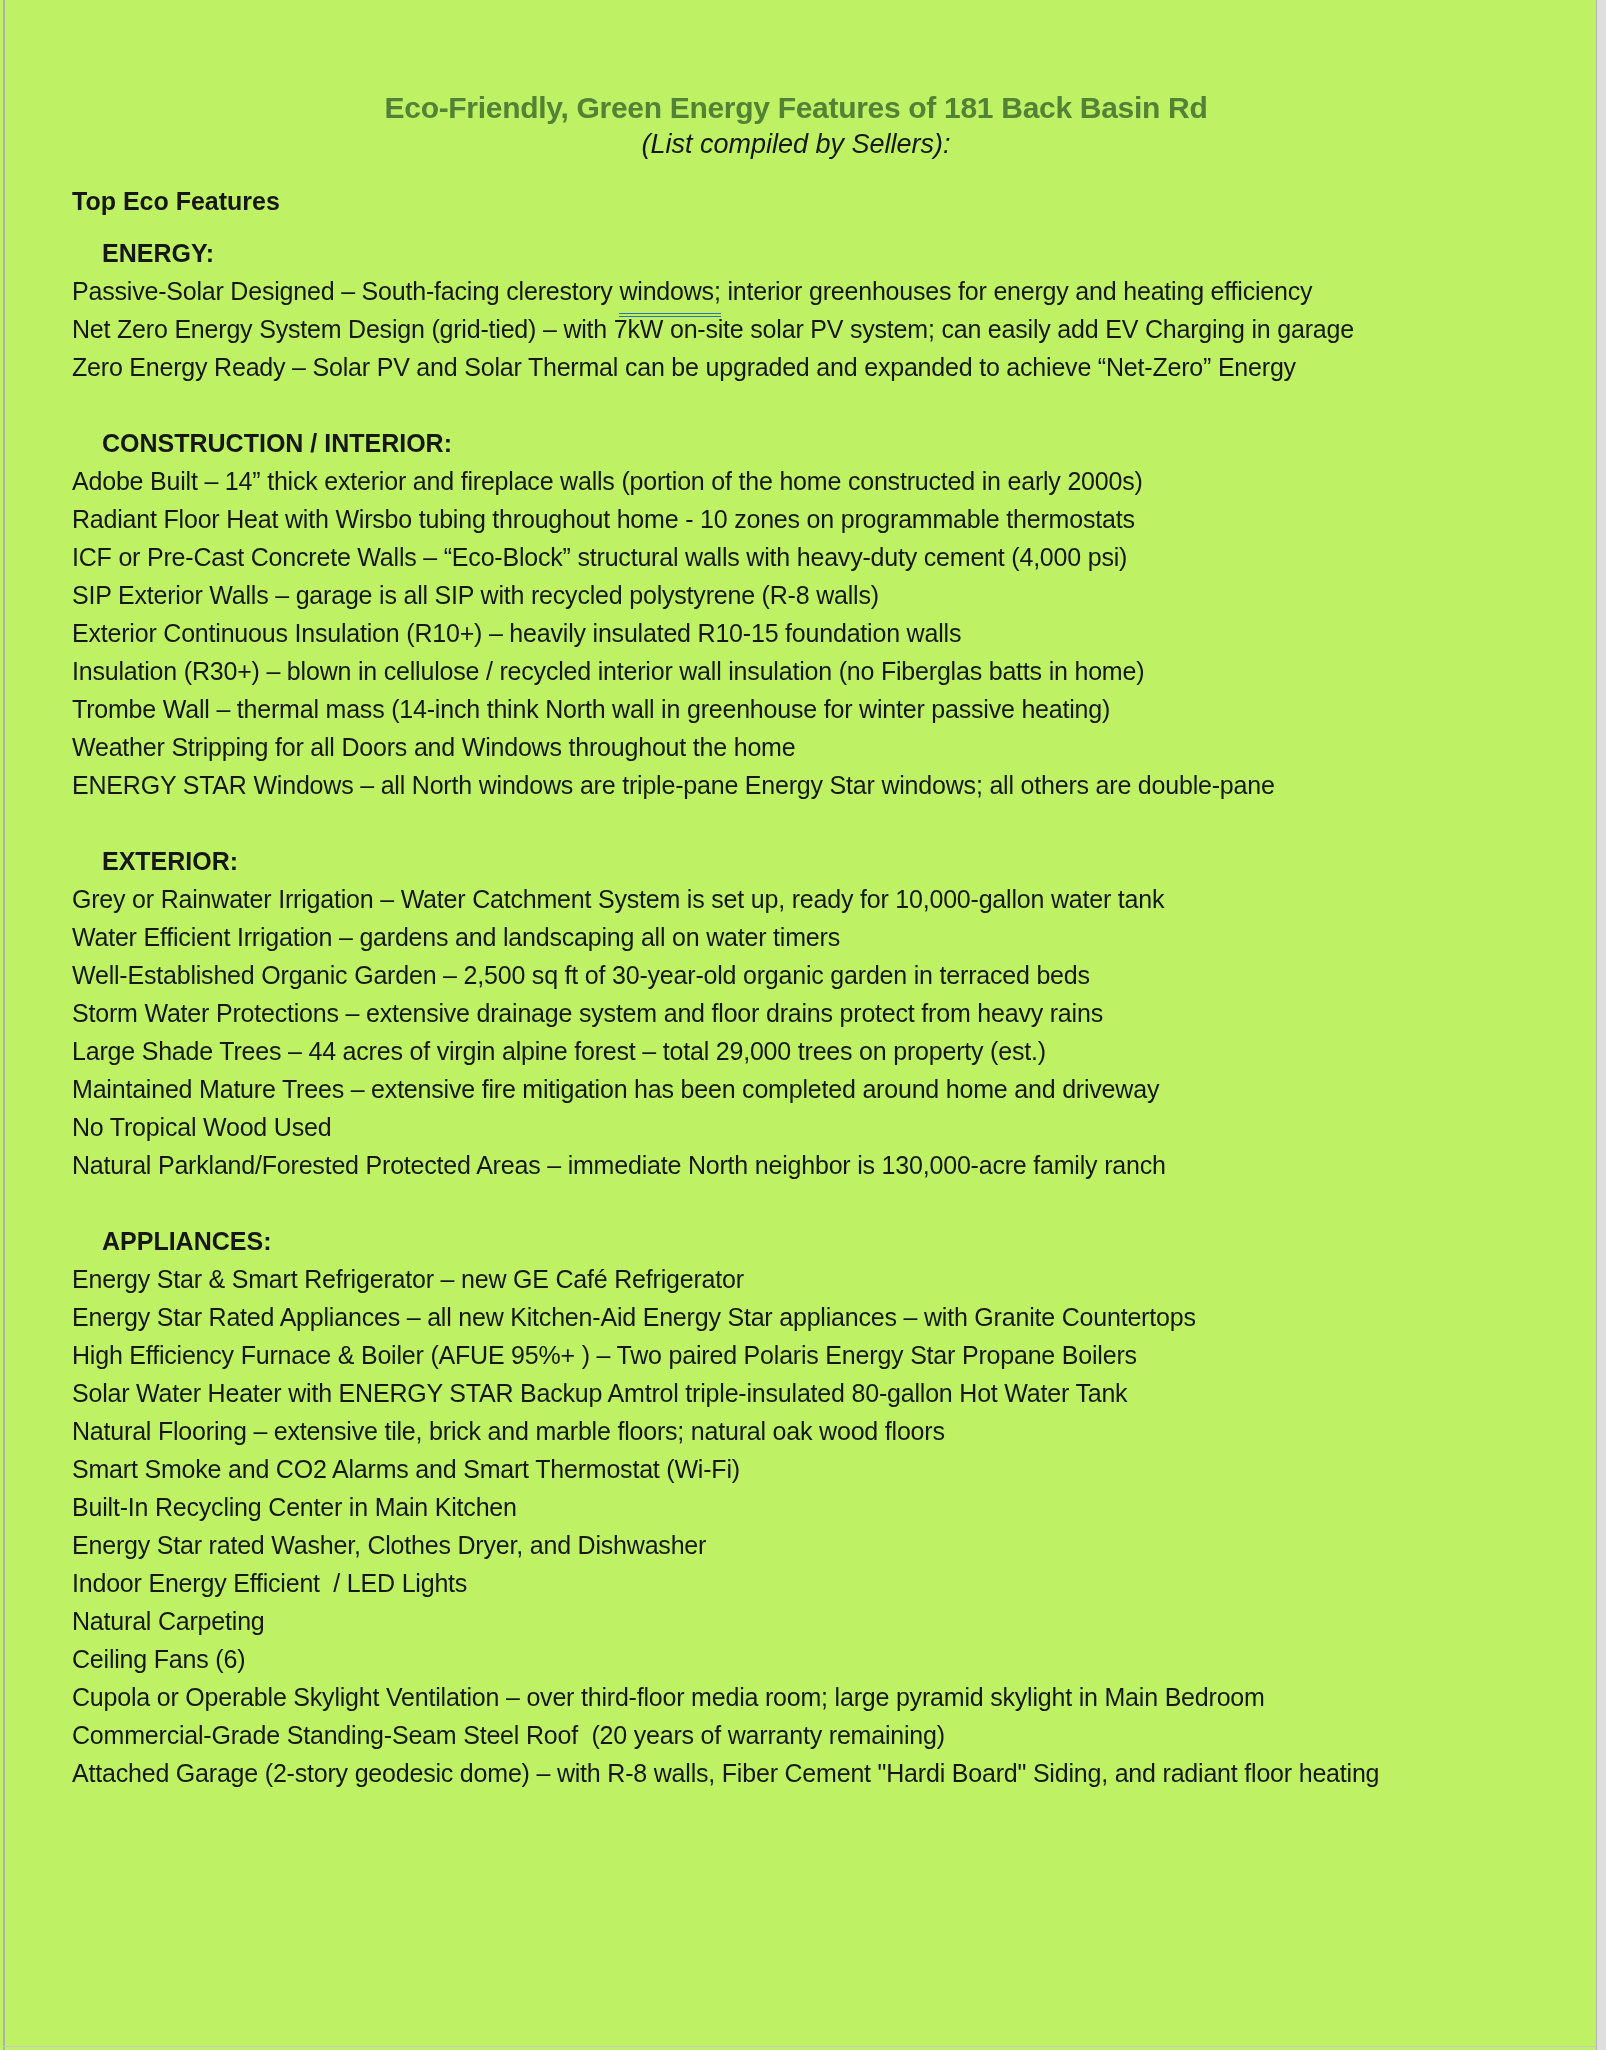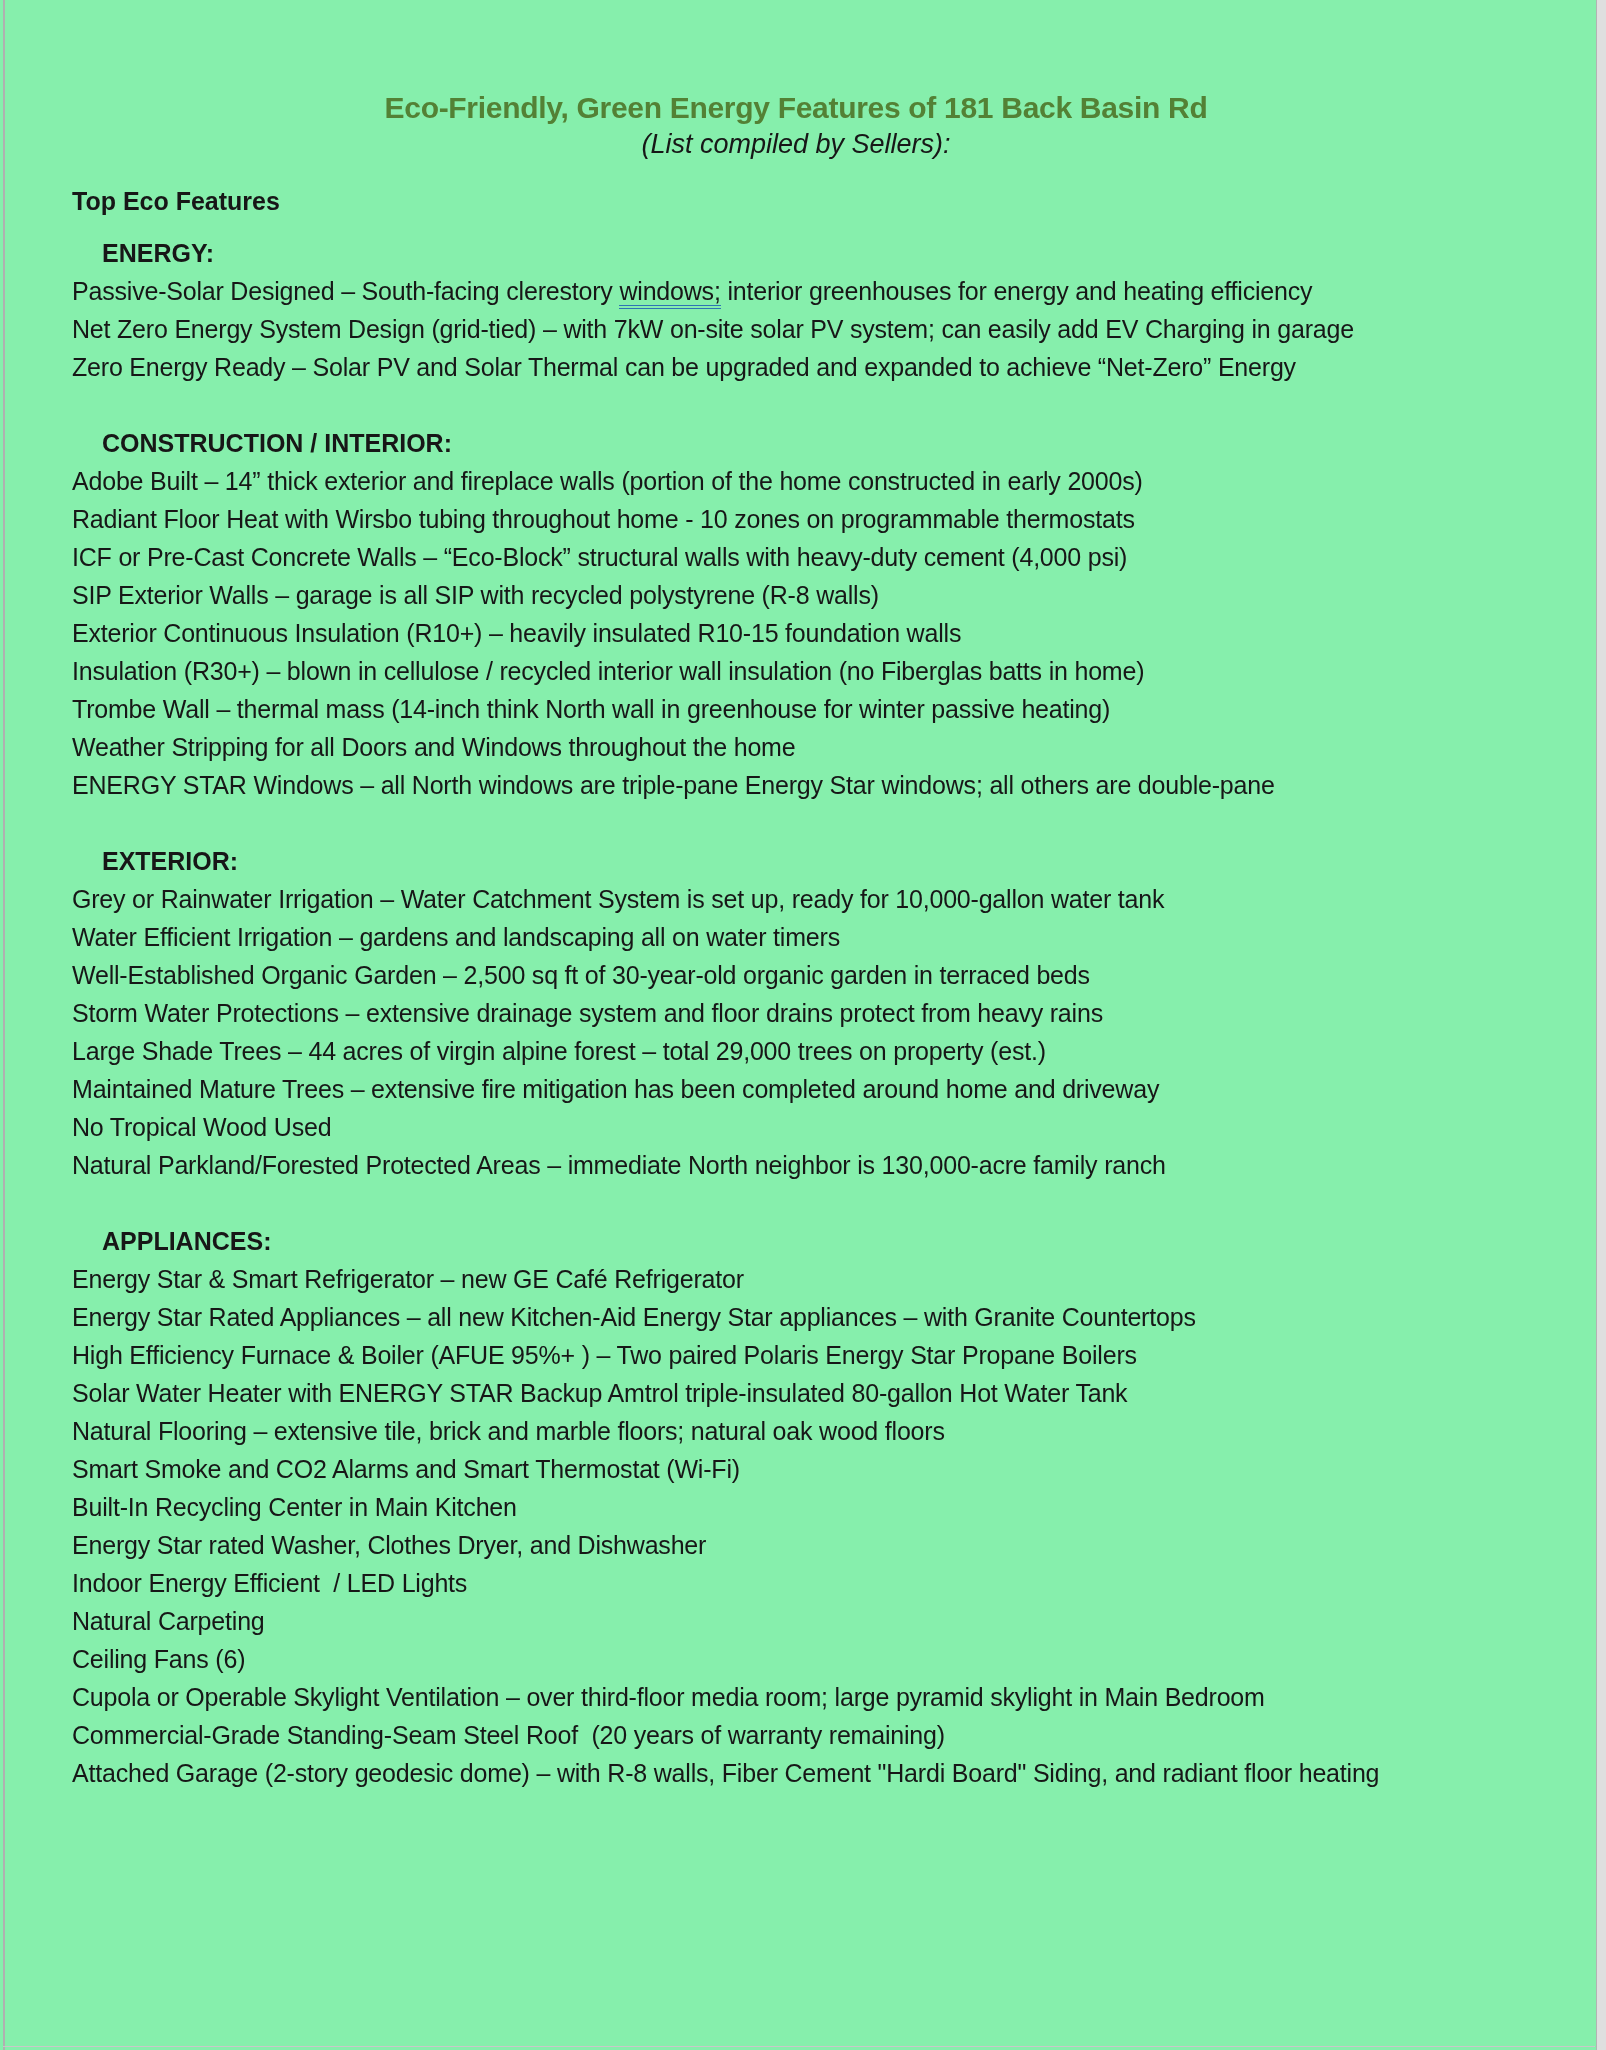--- a/index.html
+++ b/index.html
@@ -3,21 +3,21 @@
 <meta charset="utf-8">
 <style>
   * { margin: 0; padding: 0; box-sizing: border-box; }
   html, body { background: #ffffff; }
   body { font-family: "Liberation Sans", sans-serif; }
 
   .page {
     position: relative;
     width: 1606px;
     height: 2050px;
-    background: #86efac;
+    background: #bef264;
     overflow: hidden;
   }
   .left-edge {
     position: absolute;
     left: 3px; top: 0; bottom: 0;
     width: 2px;
     background: #b0b0b0;
   }
   .bottom-edge {
     position: absolute;
@@ -77,21 +77,21 @@
   }
   .doc-line {
     font-size: 25px;
     line-height: 38px;
     color: #171717;
     letter-spacing: -0.2px;
     white-space: pre-wrap;
   }
   .dbl-underline {
     border-bottom: 4px double #2E74B5;
-    padding-bottom: 0px;
+    padding-bottom: 8px;
   }
 </style>
 </head>
 <body>
 
 <div class="page">
   <div class="left-edge"></div>
   <div class="bottom-edge"></div>
   <div class="right-strip"></div>
 

